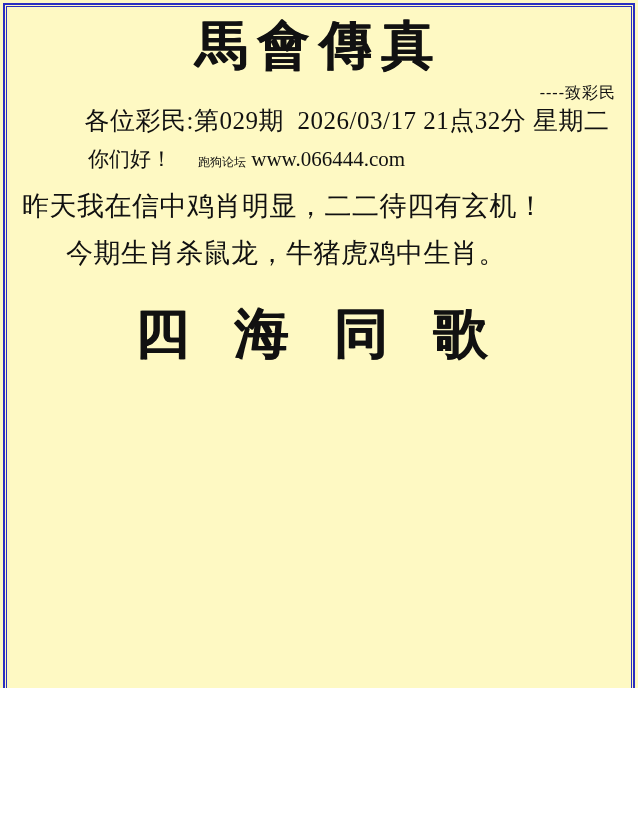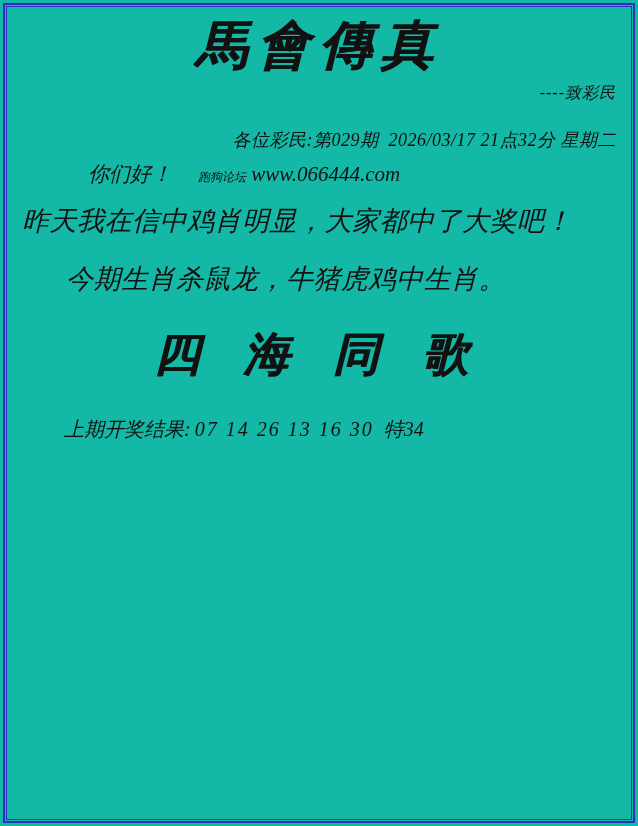--- a/index.html
+++ b/index.html
@@ -6,25 +6,24 @@
     margin: 0;
     padding: 0;
     background: #ffffff;
   }
   body {
     font-family: "Liberation Serif", "DejaVu Serif", serif;
   }
   #page {
     position: relative;
     width: 638px;
-    height: 826px;
-    background: #14b8a6;
+    height: 688px;
+    background: #fef9c3;
     overflow: hidden;
     box-sizing: border-box;
-    font-style: italic;
   }
   
   #frame {
     position: absolute;
     left: 3px;
     top: 3px;
     width: 632px;
     height: 820px;
     border: 2px solid #2b2fc0;
     box-sizing: border-box;
@@ -74,24 +73,24 @@
   .tagline {
     text-align: right;
     font-size: 16px;
     color: #111111;
     margin-top: 10px;
     letter-spacing: 1px;
   }
 
   
   .greet-line1 {
-    margin-top: 24px;
-    font-size: 18px;
+    margin-top: 0;
+    font-size: 25px;
     color: #111;
-    text-align: right;
+    text-align: center;
     padding-left: 56px;
     letter-spacing: 0.5px;
     white-space: nowrap;
   }
   .greet-line1 .date,
   .greet-line1 .time,
   .greet-line1 .weekday {
     font-family: "Liberation Serif", serif;
   }
   .greet-line2 {
@@ -117,28 +116,28 @@
     line-height: 1.42;
     margin-top: 14px;
     text-align: left;
     letter-spacing: 0.5px;
   }
   .para.indent {
     text-indent: 44px;
   }
   .para.indent2 {
     text-indent: 44px;
-    margin-top: 20px;
+    margin-top: 9px;
   }
 
   
   .slogan {
     text-align: center;
     font-weight: bold;
-    font-size: 46px;
+    font-size: 54px;
     letter-spacing: 16px;
     color: #111;
     margin-top: 26px;
     text-shadow: 1px 0 0 #111;
   }
 
   
   .result {
     margin-top: 30px;
     font-size: 20px;
@@ -171,23 +170,20 @@
     <div class="tagline">----致彩民</div>
 
     <div class="greet-line1">
       <span>各位彩民:</span><span>第029期</span>&nbsp;&nbsp;<span class="date">2026/03/17</span>&nbsp;<span class="time">21点32分</span>&nbsp;<span class="weekday">星期二</span>
     </div>
 
     <div class="greet-line2">
       <span>你们好！</span><span class="site">跑狗论坛</span>&nbsp;<span class="url">www.066444.com</span>
     </div>
 
-    <div class="para">昨天我在信中鸡肖明显，大家都中了大奖吧！</div>
+    <div class="para">昨天我在信中鸡肖明显，二二待四有玄机！</div>
     <div class="para indent2">今期生肖杀鼠龙，牛猪虎鸡中生肖。</div>
 
     <div class="slogan">四 海 同 歌</div>
 
-    <div class="result">
-      <span>上期开奖结果:</span><span class="nums">07  14  26  13  16  30</span><span class="special">特34</span>
-    </div>
 
   </div>
 </div>
 
 </body></html>

